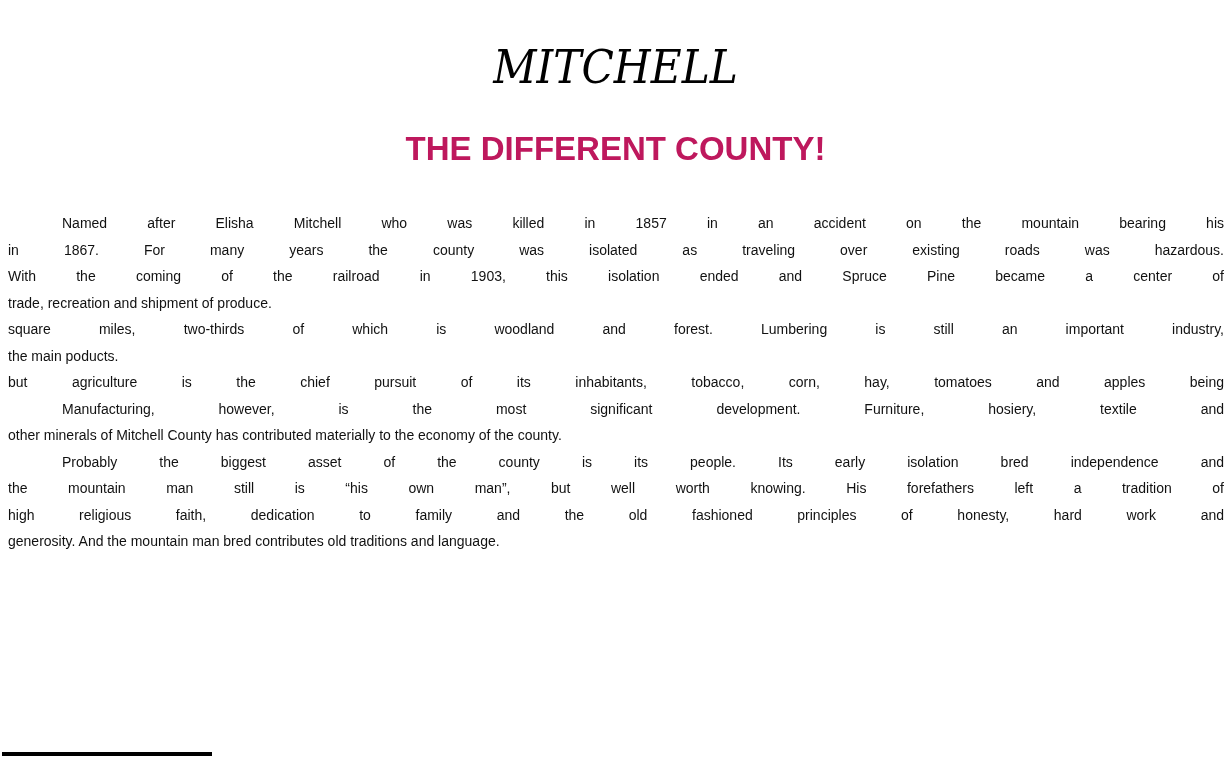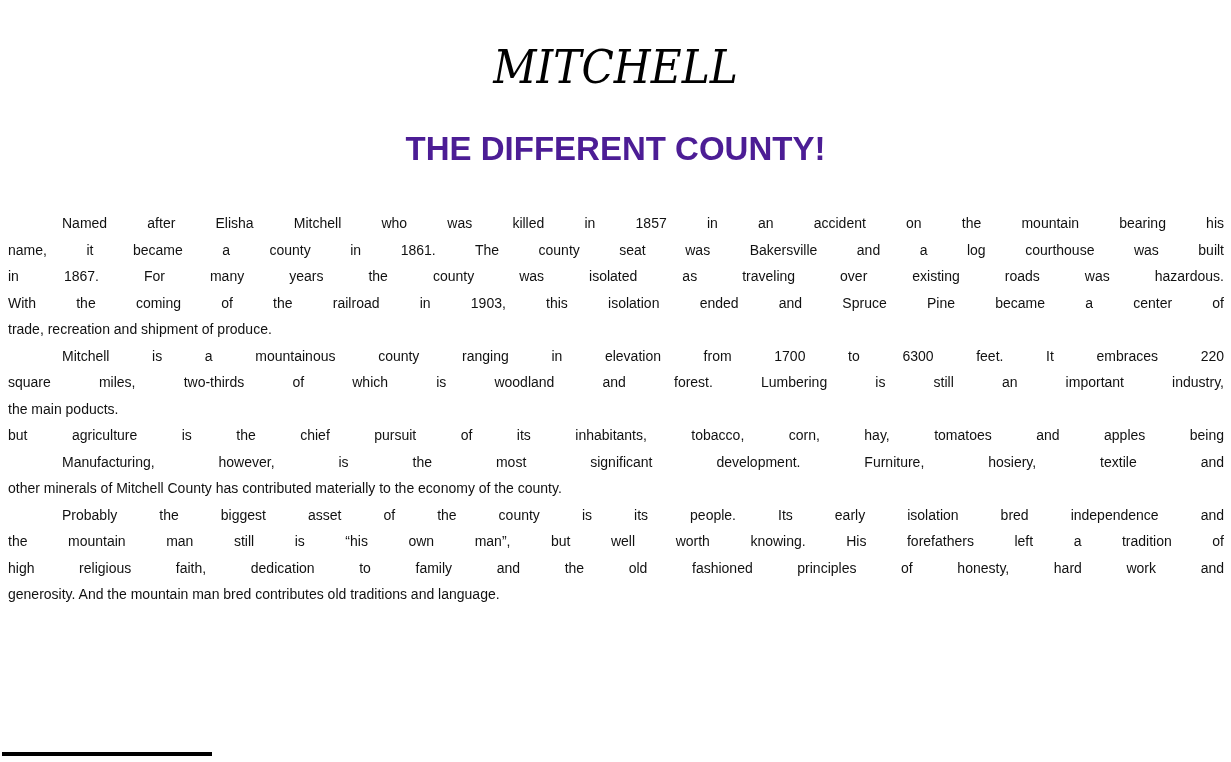--- a/index.html
+++ b/index.html
@@ -5,21 +5,21 @@
   html, body { margin:0; padding:0; background:#ffffff; }
   body { width:1231px; height:762px; position:relative; overflow:hidden; }
   .title {
     position:absolute; left:0; width:1231px; top:40px; text-align:center;
     font-family:"DejaVu Serif", serif; font-style:italic;
     font-size:46px; color:#000; letter-spacing:0px; transform:scaleX(0.92);
   }
   .subtitle {
     position:absolute; left:0; width:1231px; top:130px; text-align:center;
     font-family:"Liberation Sans", sans-serif; font-weight:bold;
-    font-size:33px; color:#4c1d95;
+    font-size:33px; color:#be185d;
   }
   .body {
     position:absolute; left:8px; top:210px; width:1216px;
     font-family:"Liberation Sans", sans-serif; font-size:14px;
     line-height:26.5px; color:#111; text-align:justify;
   }
   .line { display:block; white-space:nowrap; text-align-last:justify; text-align:justify; width:100%; }
   .line.last { text-align-last:left; }
   .indent { padding-left:54px; box-sizing:border-box; }
   .rule {
@@ -29,27 +29,25 @@
 </head>
 <body>
 
 <div>
   <div class="title">MITCHELL</div>
   <div class="subtitle">THE DIFFERENT COUNTY!</div>
 
   <div class="body">
     <div>
       <span class="line indent">Named after Elisha Mitchell who was killed in 1857 in an accident on the mountain bearing his</span>
-      <span class="line">name, it became a county in 1861. The county seat was Bakersville and a log courthouse was built</span>
       <span class="line">in 1867. For many years the county was isolated as traveling over existing roads was hazardous.</span>
       <span class="line">With the coming of the railroad in 1903, this isolation ended and Spruce Pine became a center of</span>
       <span class="line last">trade, recreation and shipment of produce.</span>
     </div>
     <div>
-      <span class="line indent">Mitchell is a mountainous county ranging in elevation from 1700 to 6300 feet. It embraces 220</span>
       <span class="line">square miles, two-thirds of which is woodland and forest. Lumbering is still an important industry,</span>
       <span class="line last">the main poducts.</span>
       <span class="line">but agriculture is the chief pursuit of its inhabitants, tobacco, corn, hay, tomatoes and apples being</span>
     </div>
     <div>
       <span class="line indent">Manufacturing, however, is the most significant development. Furniture, hosiery, textile and</span>
       <span class="line last">other minerals of Mitchell County has contributed materially to the economy of the county.</span>
     </div>
     <div>
       <span class="line indent">Probably the biggest asset of the county is its people. Its early isolation bred independence and</span>

